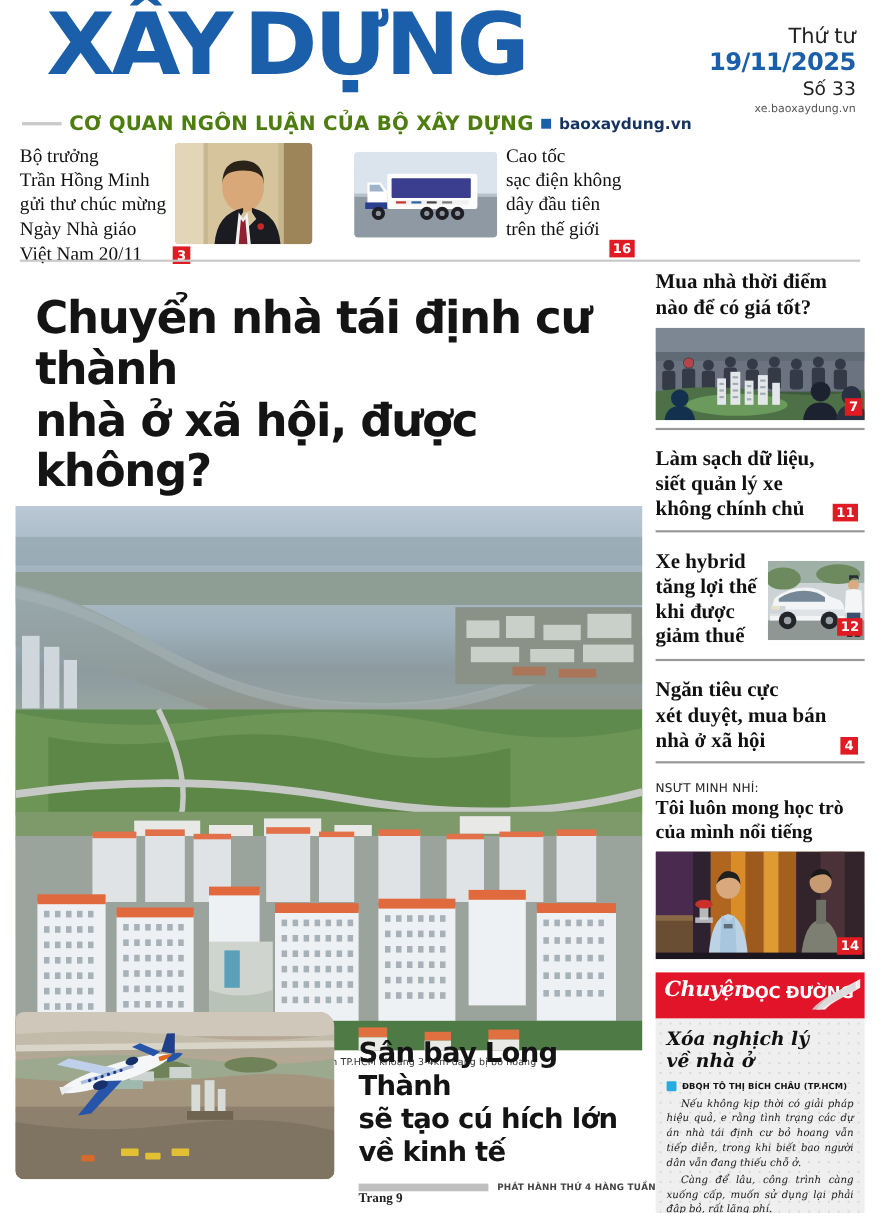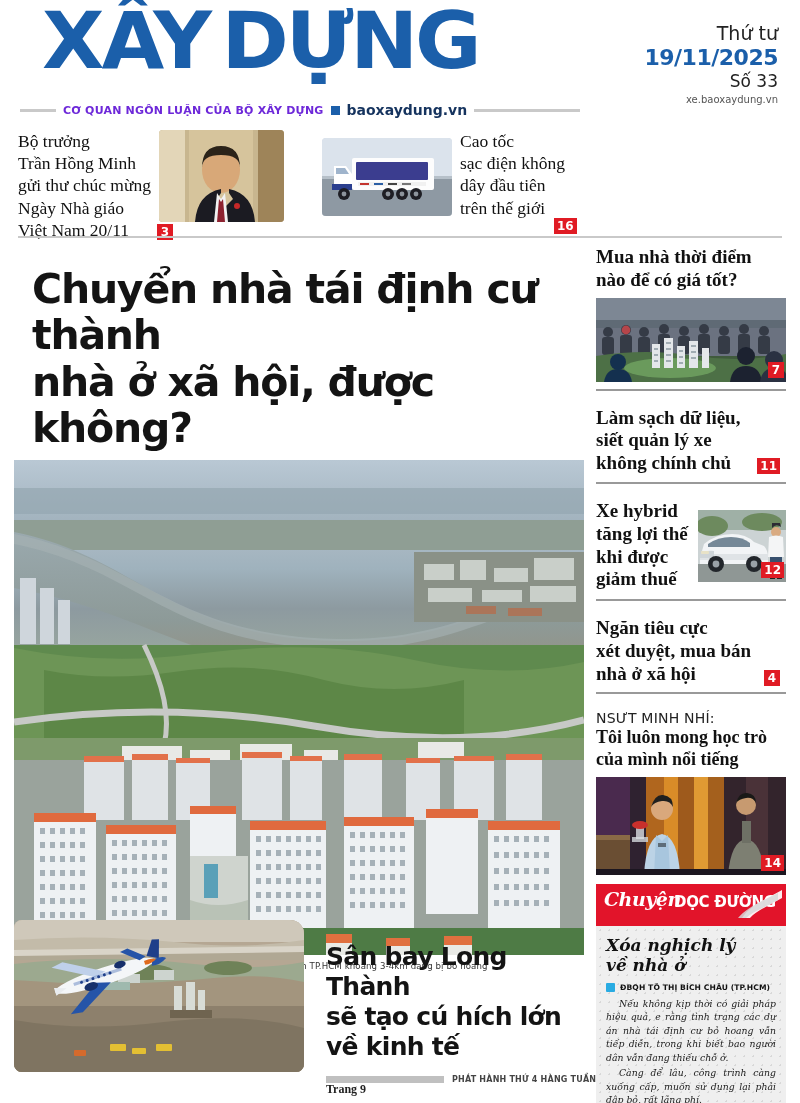--- a/index.html
+++ b/index.html
@@ -30,21 +30,21 @@
 
   .sub-line {
     position: absolute; left: 20px; top: 102px;
     display: flex; align-items: center; gap: 7px;
     width: 560px;
   }
   .sub-rule { height: 3px; background: #c9c9c9; width: 36px; flex: none; }
   .sub-rule.long { flex: 1 1 auto; }
   .sub-caption {
     font-family: "DejaVu Sans", sans-serif;
-    font-weight: bold; font-size: 11px; color: #6d28d9;
+    font-weight: bold; font-size: 18px; color: #4d7c0f;
     letter-spacing: 0.2px; white-space: nowrap;
   }
   .sub-dot { width: 9px; height: 9px; background: #1B5FAA; flex: none; }
   .sub-site {
     font-family: "DejaVu Sans", sans-serif;
     font-weight: bold; font-size: 14px; color: #15335e; white-space: nowrap;
   }
 
   .date-block { position: absolute; right: 22px; top: 22px; text-align: right; }
   .d-day { font-size: 19px; color: #222; font-family: "DejaVu Sans", sans-serif; }
@@ -124,21 +124,21 @@
   .side-head {
     font-family: "Liberation Serif", serif; font-weight: bold;
     font-size: 19px; line-height: 1.2; color: #111; white-space: pre-line;
   }
   .side-head.sm { font-size: 18px; }
   .side-photo { position: relative; overflow: hidden; margin-top: 6px; }
   .sp1 { width: 190px; height: 84px; }
   .sp-car { width: 88px; height: 72px; position: absolute; right: 0; top: 4px; }
   .sp-stage { width: 190px; height: 98px; }
   .kicker {
-    font-family: "DejaVu Sans", sans-serif; font-size: 14px;
+    font-family: "DejaVu Sans", sans-serif; font-size: 11px;
     color: #222; letter-spacing: 0.2px; margin-bottom: 1px;
   }
   .badge-br { position: absolute; right: 2px; bottom: 4px; }
   .wrap-head { position: relative; min-height: 80px; }
   .wrap-head .side-head { position: relative; z-index: 2; }
 
   
   .cdd { position: absolute; left: 596px; top: 884px; width: 190px; height: 212px; }
   .cdd-banner {
     height: 42px; background: #E2142A; position: relative; overflow: hidden;

